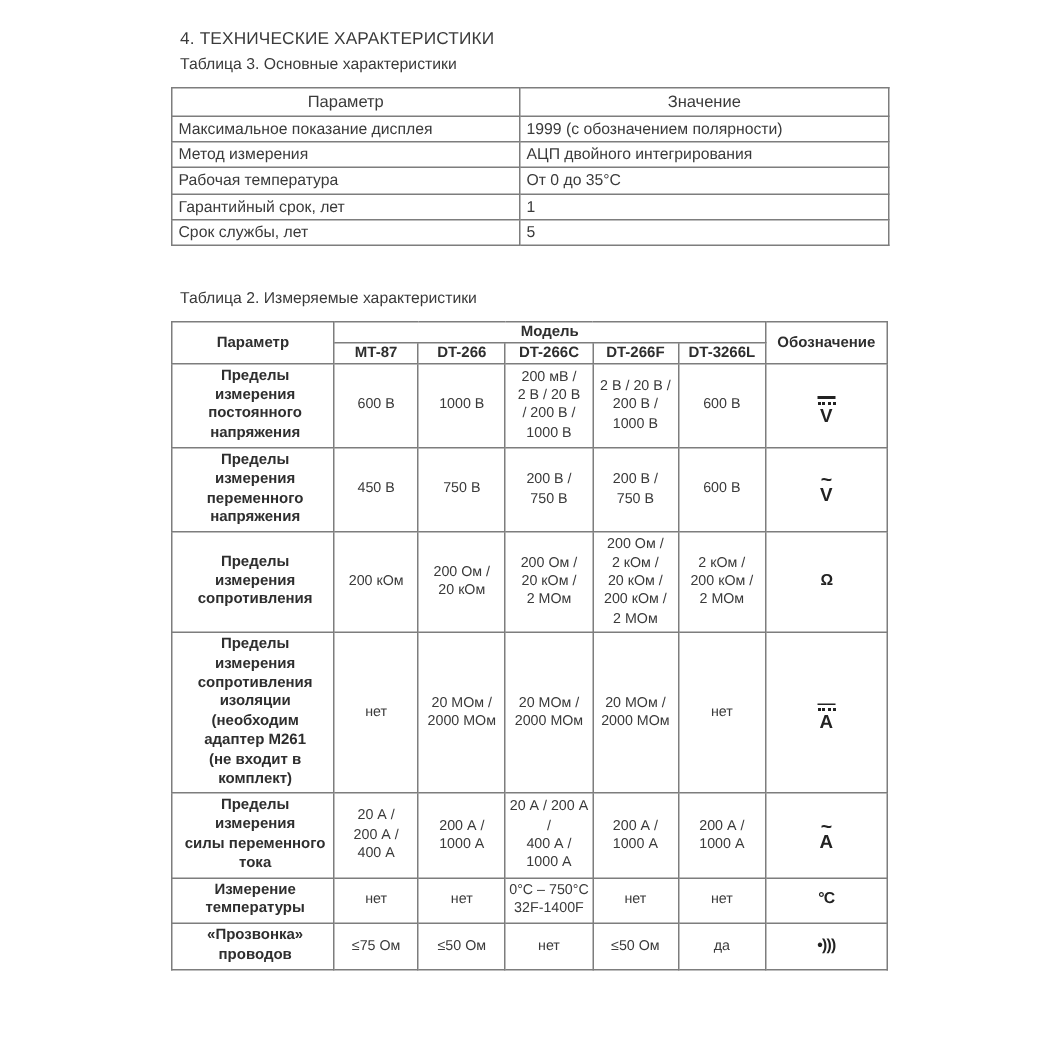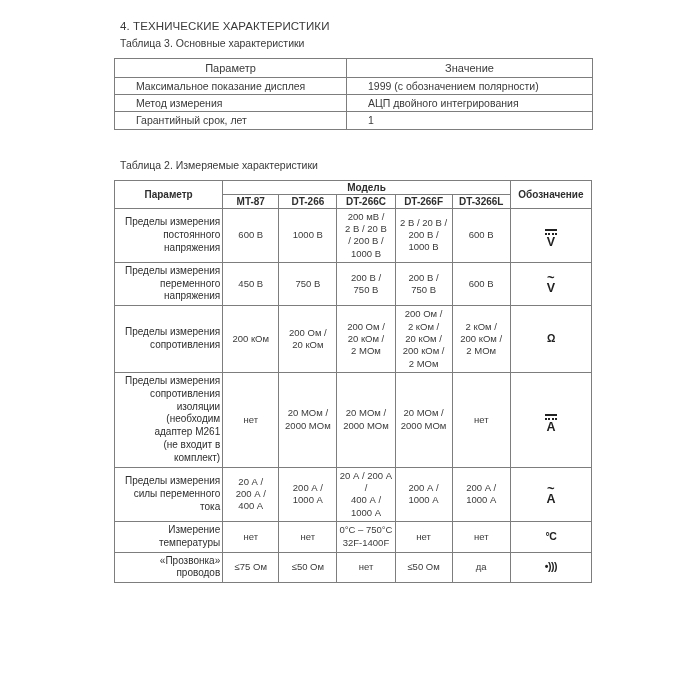--- a/index.html
+++ b/index.html
@@ -11,27 +11,27 @@
   .content{position:absolute;left:114px;top:20px;width:478px;}
   .doc-title{font-size:11.5px;color:#3a3a3a;margin:0 0 5px 6px;letter-spacing:.1px;}
   .caption{font-size:10.5px;margin:0 0 9px 6px;}
   .caption2{margin-top:29px;}
 
   table{border-collapse:collapse;width:478px;table-layout:fixed;}
   td,th{border:1px solid #7d7d7d;overflow:hidden;}
 
   
   .t1 th{font-weight:normal;font-size:11px;text-align:center;padding:2px 4px;height:14px;}
-  .t1 td{font-size:10.5px;padding:1px 21px;white-space:pre-line;line-height:1.35;height:14px;vertical-align:middle;}
+  .t1 td{font-size:10.5px;padding:1px 4px;white-space:pre-line;line-height:1.35;height:14px;vertical-align:middle;}
 
   
   .t2 th{font-size:10px;font-weight:bold;padding:1px 2px;color:#2e2e2e;}
   .t2 td{font-size:9.5px;text-align:center;vertical-align:middle;padding:2px 2px;
          white-space:pre-line;line-height:1.3;}
-  .t2 td.param{font-size:10px;text-align:right;font-weight:normal;padding:2px 2px 2px 5px;
+  .t2 td.param{font-size:10px;text-align:center;font-weight:bold;padding:2px 2px 2px 5px;
                line-height:1.28;color:#2e2e2e;}
   .t2 td.symcell{vertical-align:middle;text-align:center;}
 
   
   .sym{display:inline-flex;flex-direction:column;align-items:center;line-height:1;
        font-weight:bold;color:#222;}
   .sym .ltr{font-size:12.5px;line-height:1;}
   .sym .bar{width:12px;height:1.5px;background:#222;margin-bottom:2px;}
   .sym .dots{width:12px;height:0;border-top:2px dotted #222;margin-bottom:1px;}
   .sym .tilde{font-size:13px;height:6px;line-height:4px;}
@@ -58,22 +58,30 @@
     <tbody id="t1-body">
         <tr>
           <td>Максимальное показание дисплея</td>
           <td>1999 (с обозначением полярности)</td>
         </tr>
         <tr>
           <td>Метод измерения</td>
           <td>АЦП двойного интегрирования</td>
         </tr>
         <tr>
+          <td>Рабочая температура</td>
+          <td>От 0 до 35°С</td>
+        </tr>
+        <tr>
           <td>Гарантийный срок, лет</td>
           <td>1</td>
+        </tr>
+        <tr>
+          <td>Срок службы, лет</td>
+          <td>5</td>
         </tr>
       </tbody>
   </table>
 
   <div class="caption caption2">Таблица 2. Измеряемые характеристики</div>
 
   <table class="t2">
     <colgroup>
       <col style="width:108px">
         <col style="width:56px">

